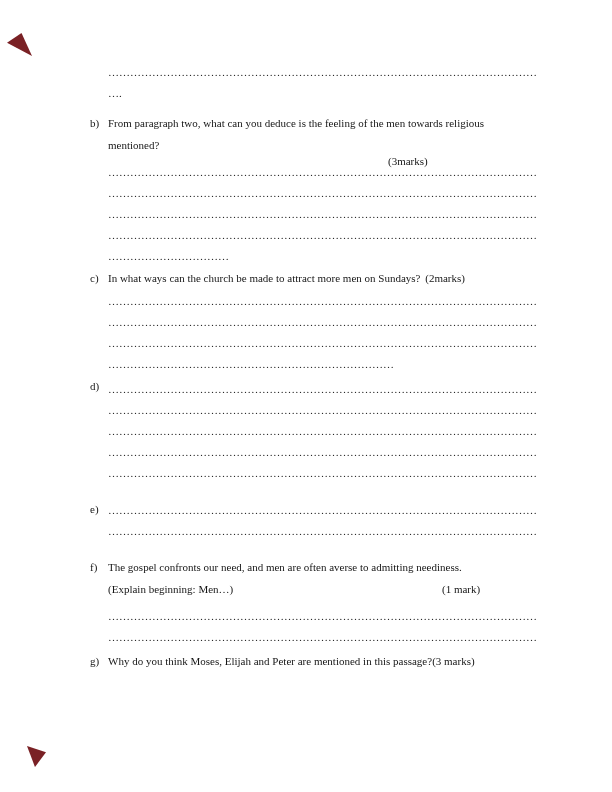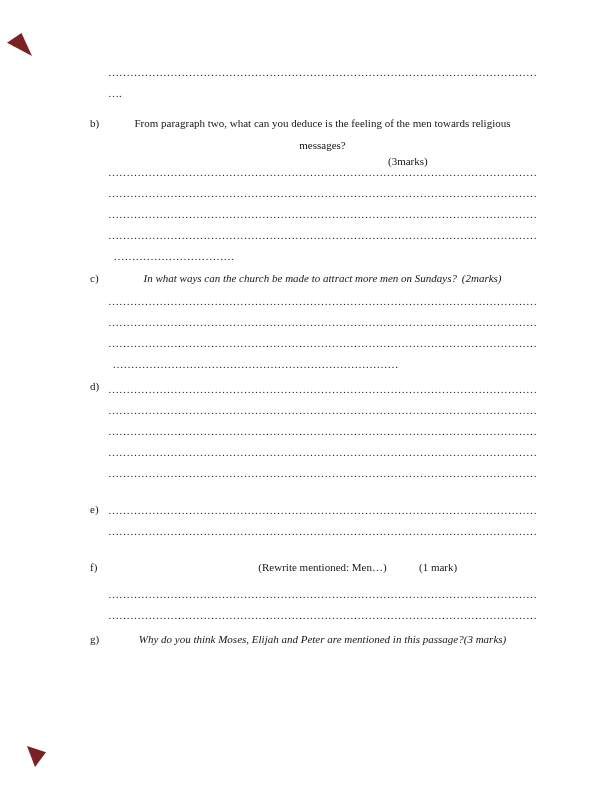--- a/index.html
+++ b/index.html
@@ -44,40 +44,38 @@
     display: flex;
     align-items: flex-start;
   }
   .qlabel {
     flex: 0 0 18px;
     line-height: 22px;
   }
   .qbody {
     flex: 1 1 auto;
     min-width: 0;
-    text-align: center;
   }
   .qline {
     line-height: 22px;
     position: relative;
     white-space: nowrap;
-    font-style: italic;
   }
   .qline-wrap {
     line-height: 22px;
     position: relative;
   }
   .marks-abs-b {
     position: absolute;
     left: 280px;
     top: 16px;
   }
   .marks-abs-f {
     position: absolute;
-    left: 311px;
+    left: 334px;
     top: 0;
   }
   .marks-inline {
     margin-left: 5px;
   }
   .marks-inline-tight {
     margin-left: 2px;
   }
   .dotline {
     height: 21px;
@@ -111,21 +109,21 @@
     <div class="indent">
       <div class="dotline dot-full">………………………………………………………………………………………………………………………………………………</div>
       <div class="dotline dot-stub">….</div>
     </div>
 
     <div class="q mt8">
       <div class="qlabel">b)</div>
       <div class="qbody">
         <div class="qline-wrap">From paragraph two, what can you deduce is the feeling of the men towards religious</div>
         <div class="qline-wrap">
-          <span>messages?</span>
+          <span>mentioned?</span>
           <span class="marks-abs-b">(3marks)</span>
         </div>
         <div class="mt6">
           <div class="dotline dot-full">………………………………………………………………………………………………………………………………………………</div>
           <div class="dotline dot-full">………………………………………………………………………………………………………………………………………………</div>
           <div class="dotline dot-full">………………………………………………………………………………………………………………………………………………</div>
           <div class="dotline dot-full">………………………………………………………………………………………………………………………………………………</div>
           <div class="dotline dot-short">……………………………</div>
         </div>
       </div>
@@ -166,22 +164,23 @@
         <div class="mt2">
           <div class="dotline dot-full">………………………………………………………………………………………………………………………………………………</div>
           <div class="dotline dot-full">………………………………………………………………………………………………………………………........</div>
         </div>
       </div>
     </div>
 
     <div class="q mt14">
       <div class="qlabel">f)</div>
       <div class="qbody">
+        <div class="qline-wrap">The gospel confronts our need, and men are often averse to admitting neediness.</div>
         <div class="qline-wrap">
-          <span>(Rewrite mentioned: Men…)</span>
+          <span>(Explain beginning: Men…)</span>
           <span class="marks-abs-f">(1 mark)</span>
         </div>
         <div class="mt6">
           <div class="dotline dot-full">………………………………………………………………………………………………………………………………………………</div>
           <div class="dotline dot-full">………………………………………………………………………………………………………………………………………………</div>
         </div>
       </div>
     </div>
 
     <div class="q mt2">

